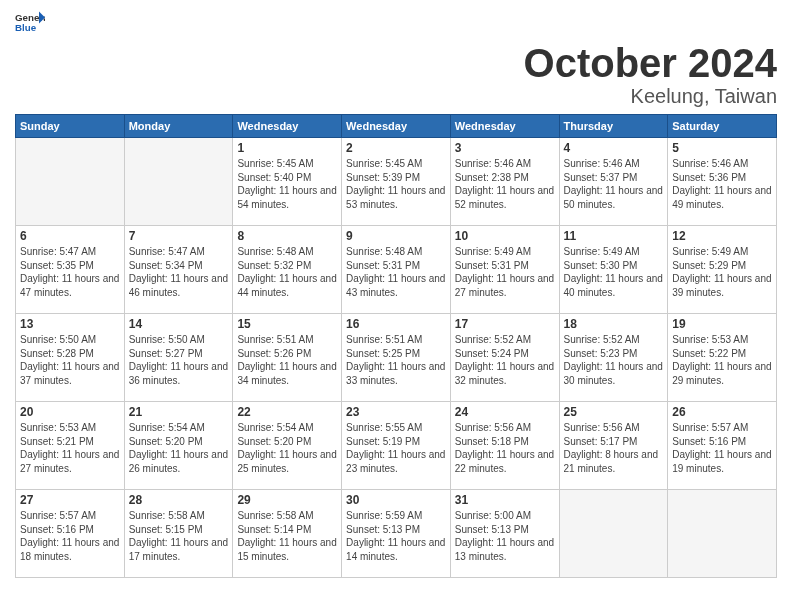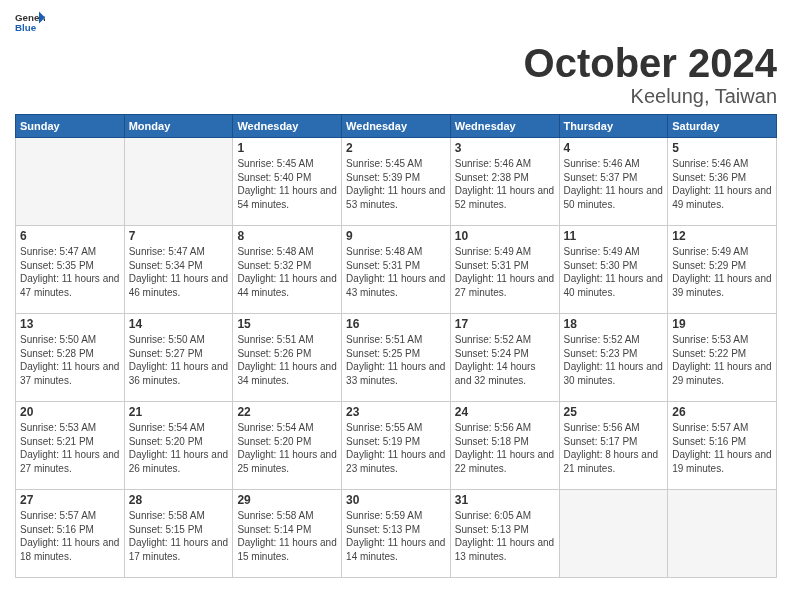--- a/index.html
+++ b/index.html
@@ -245,21 +245,21 @@
               <div>Sunrise: 5:51 AM</div>
               <div>Sunset: 5:25 PM</div>
               <div>Daylight: 11 hours and 33 minutes.</div>
             </div>
           </td>
           <td>
             <span class="day-number">17</span>
             <div class="cell-text">
               <div>Sunrise: 5:52 AM</div>
               <div>Sunset: 5:24 PM</div>
-              <div>Daylight: 14 hours and 32 minutes.</div>
+              <div>Daylight: 11 hours and 32 minutes.</div>
             </div>
           </td>
           <td>
             <span class="day-number">18</span>
             <div class="cell-text">
               <div>Sunrise: 5:52 AM</div>
               <div>Sunset: 5:23 PM</div>
               <div>Daylight: 11 hours and 30 minutes.</div>
             </div>
           </td>
@@ -359,21 +359,21 @@
             <span class="day-number">30</span>
             <div class="cell-text">
               <div>Sunrise: 5:59 AM</div>
               <div>Sunset: 5:13 PM</div>
               <div>Daylight: 11 hours and 14 minutes.</div>
             </div>
           </td>
           <td>
             <span class="day-number">31</span>
             <div class="cell-text">
-              <div>Sunrise: 6:05 AM</div>
+              <div>Sunrise: 5:00 AM</div>
               <div>Sunset: 5:13 PM</div>
               <div>Daylight: 11 hours and 13 minutes.</div>
             </div>
           </td>
           <td class="empty"></td>
           <td class="empty"></td>
         </tr>
       </tbody>
   </table>
 </div>

